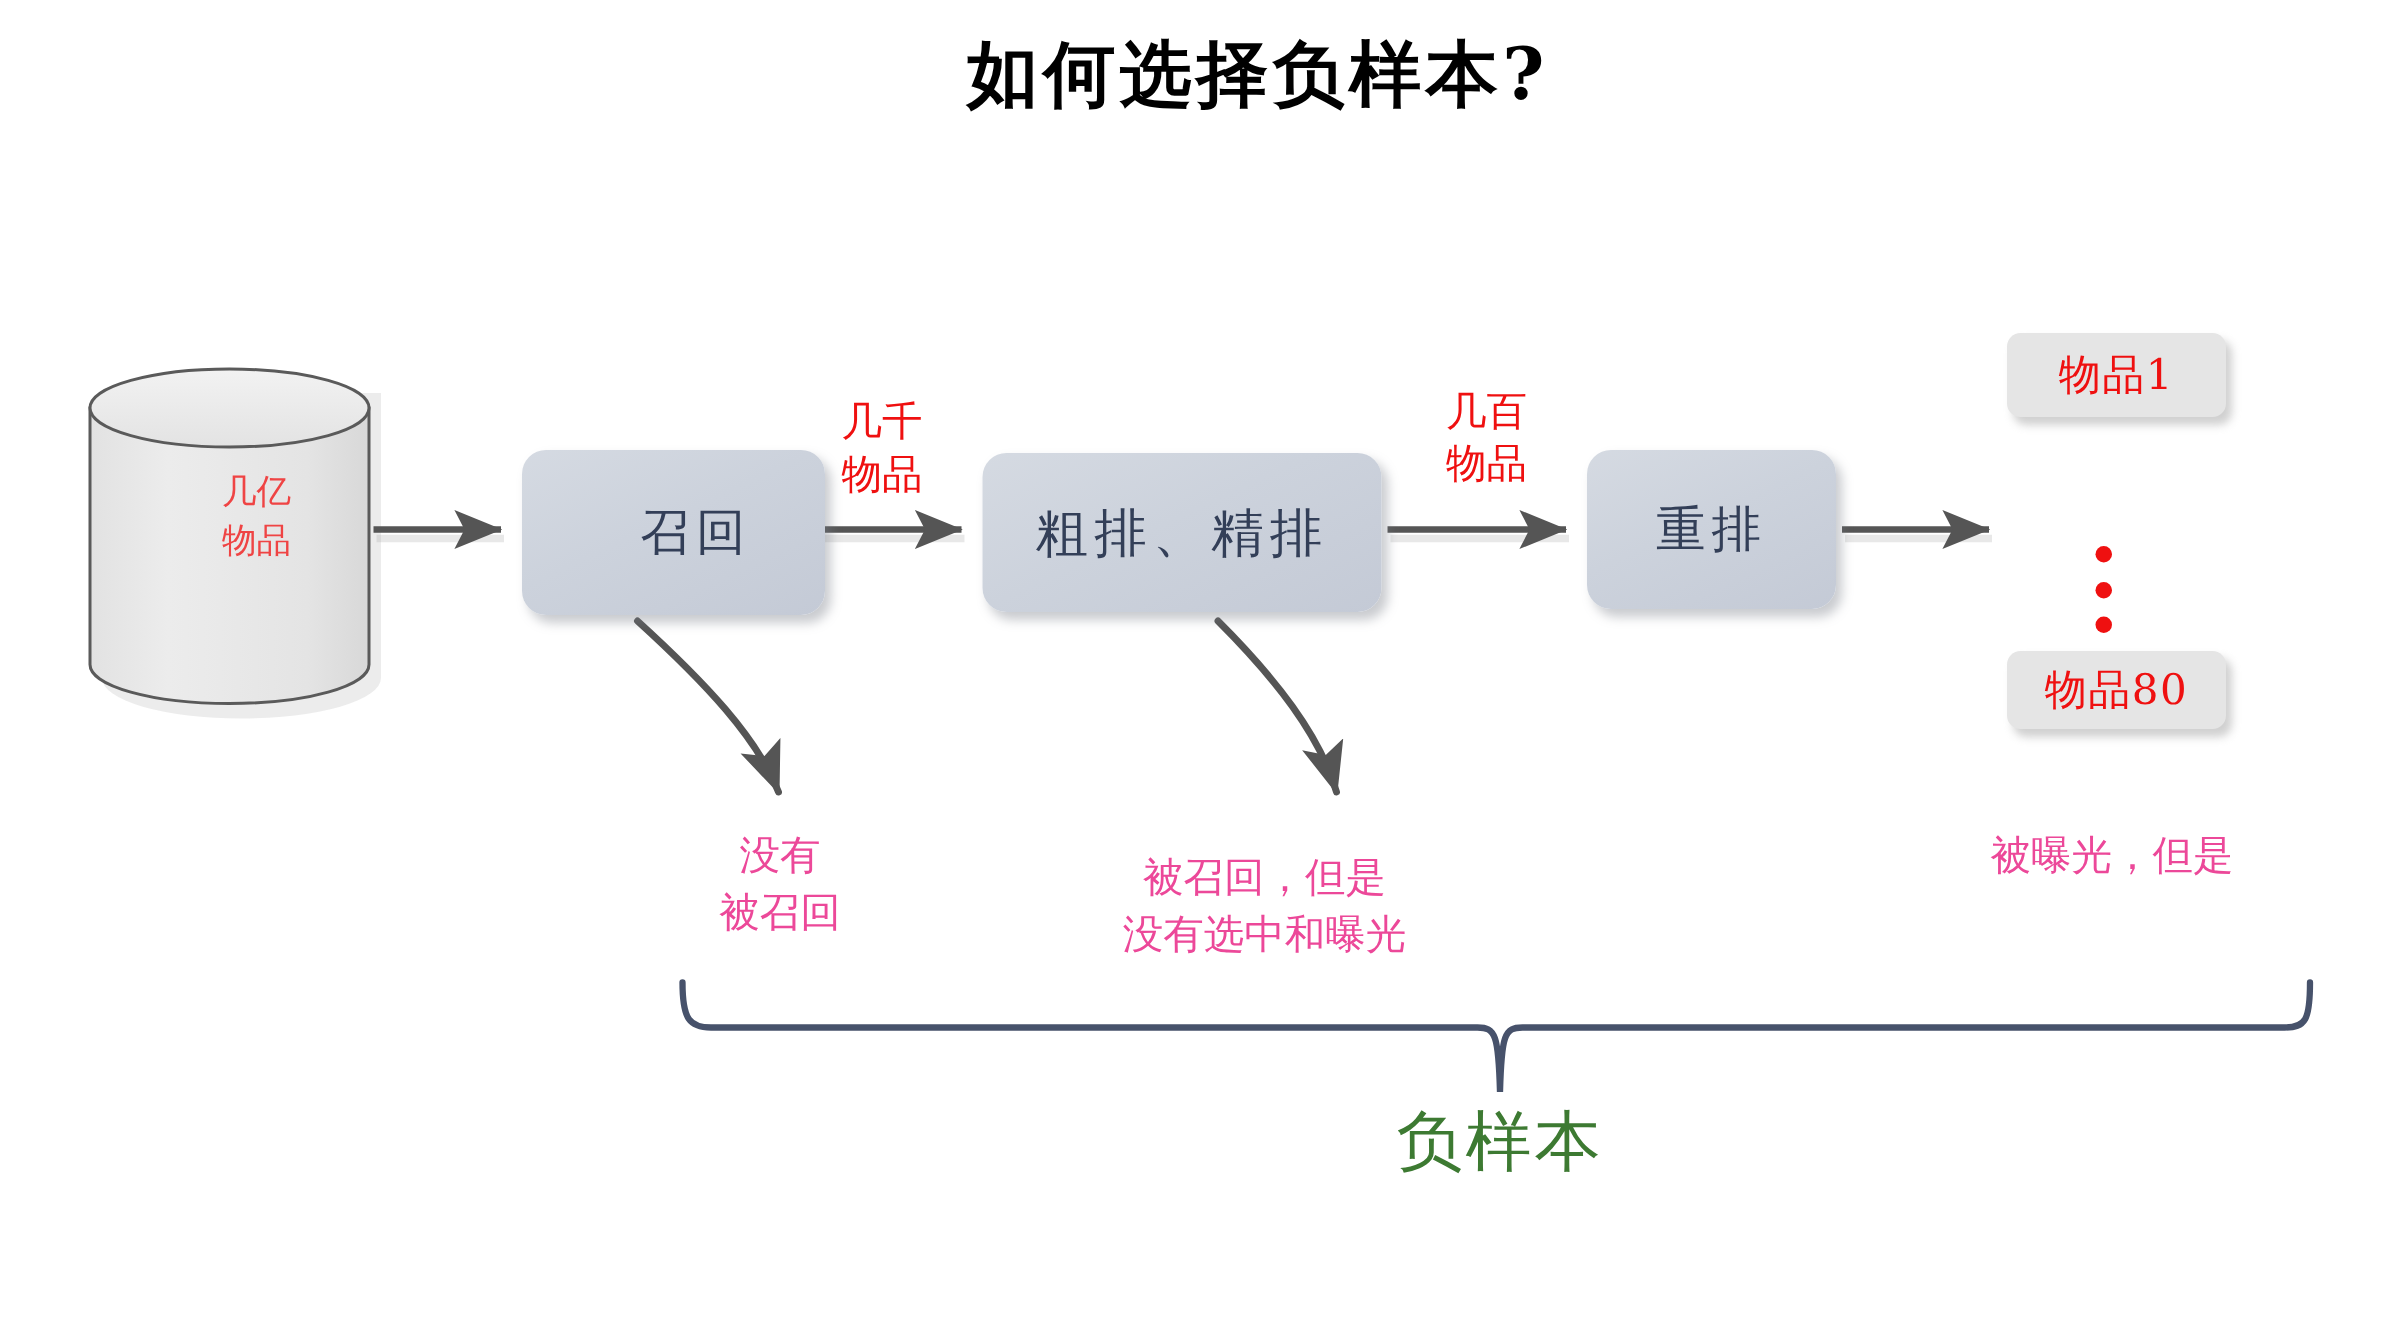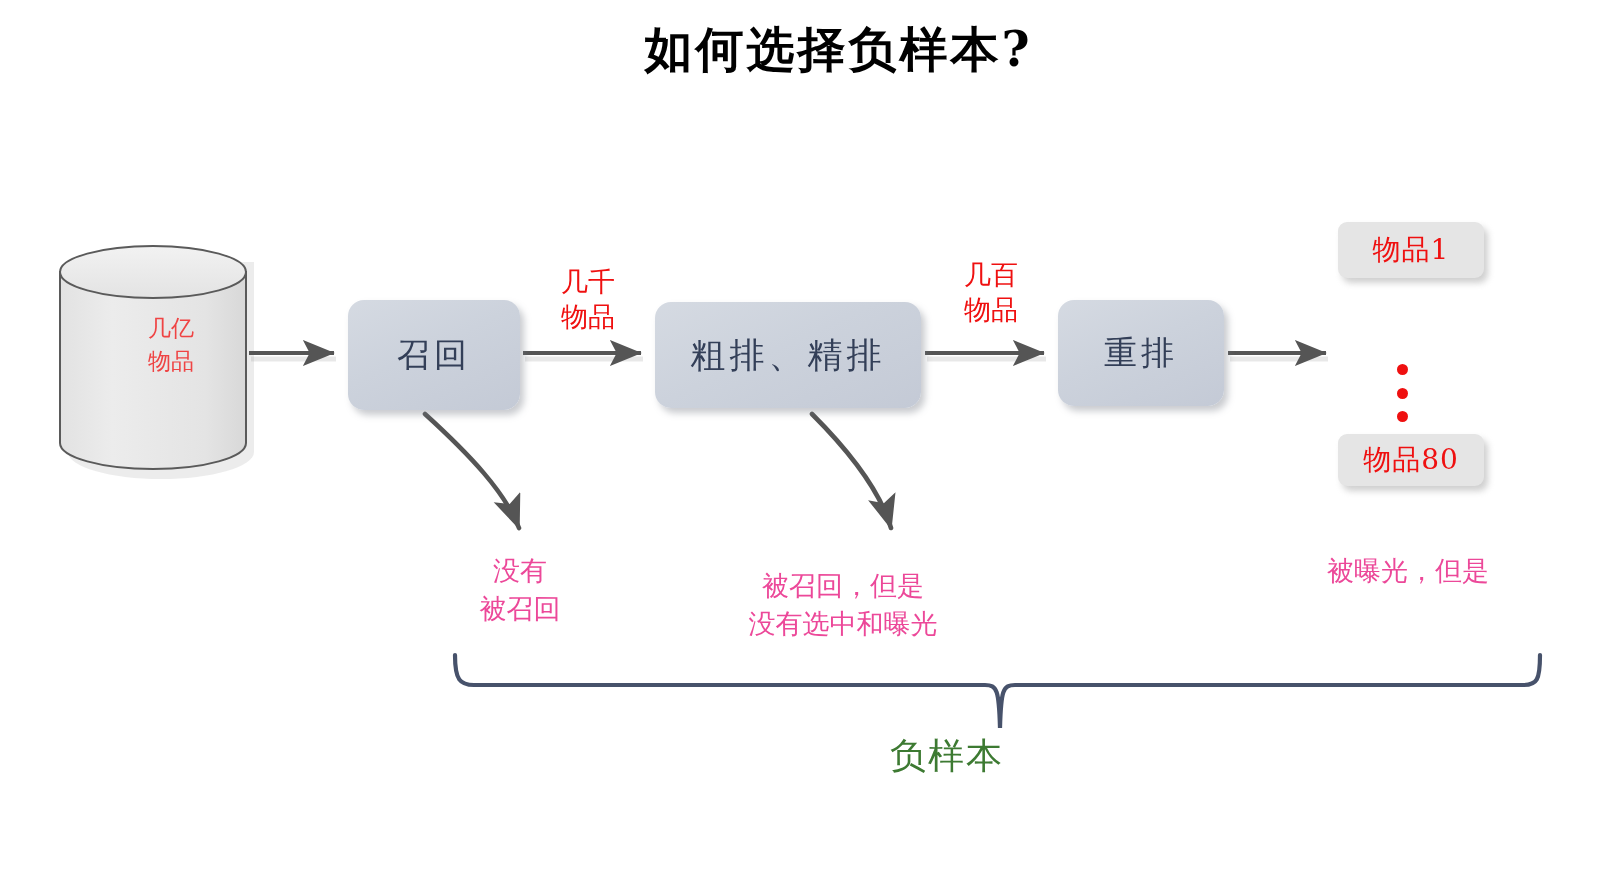--- a/index.html
+++ b/index.html
@@ -67,21 +67,21 @@
     box-shadow: 4px 5px 7px rgba(120,126,136,0.40);
     display: flex;
     align-items: center;
     justify-content: center;
     color: #333f58;
     font-family: "DejaVu Serif", "Liberation Serif", serif;
     font-size: 33px;
     letter-spacing: 4px;
     z-index: 4;
   }
-  #box-recall   { left: 348px; top: 300px; width: 172px; height: 110px; }
+  #box-recall   { left: 348px; top: 300px; width: 172px; height: 110px; padding-left: 30px; }
   #box-rank     { left: 655px; top: 302px; width: 266px; height: 106px; font-size: 35px; }
   #box-rerank   { left: 1058px; top: 300px; width: 166px; height: 106px; align-items: center; }
 
   
   .count-label {
     color: #ef1010;
     font-size: 27px;
     line-height: 1.28;
     text-align: center;
     font-family: "DejaVu Serif", "Liberation Serif", serif;
@@ -137,22 +137,23 @@
     z-index: 5;
   }
   #note-1 { left: 408px; top: 552px; width: 224px; }
   #note-2 { left: 693px; top: 552px; width: 300px; margin-top: 15px; }
   #note-3 { left: 1258px; top: 552px; width: 300px; }
 
   #brace-label {
     left: 890px;
     top: 732px;
     width: 220px;
+    text-align: center;
     color: #3d7a32;
-    font-size: 36px;
+    font-size: 44px;
     letter-spacing: 2px;
     font-family: Liberation Serif, serif;
     z-index: 5;
   }
 </style>
 </head>
 <body>
 
 <div id="canvas">
 

